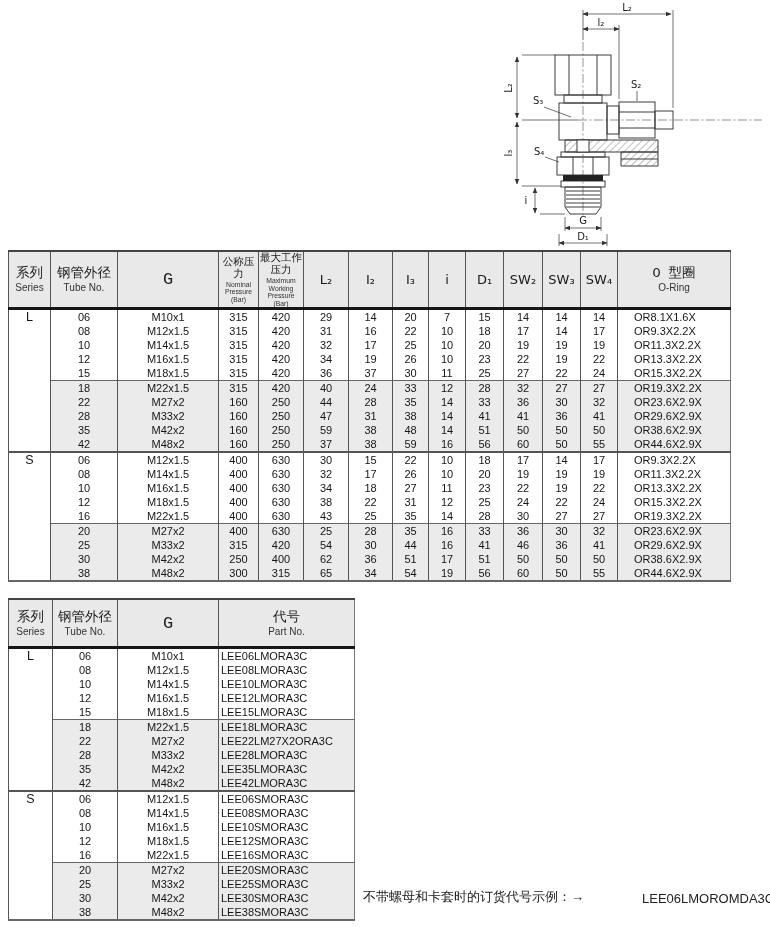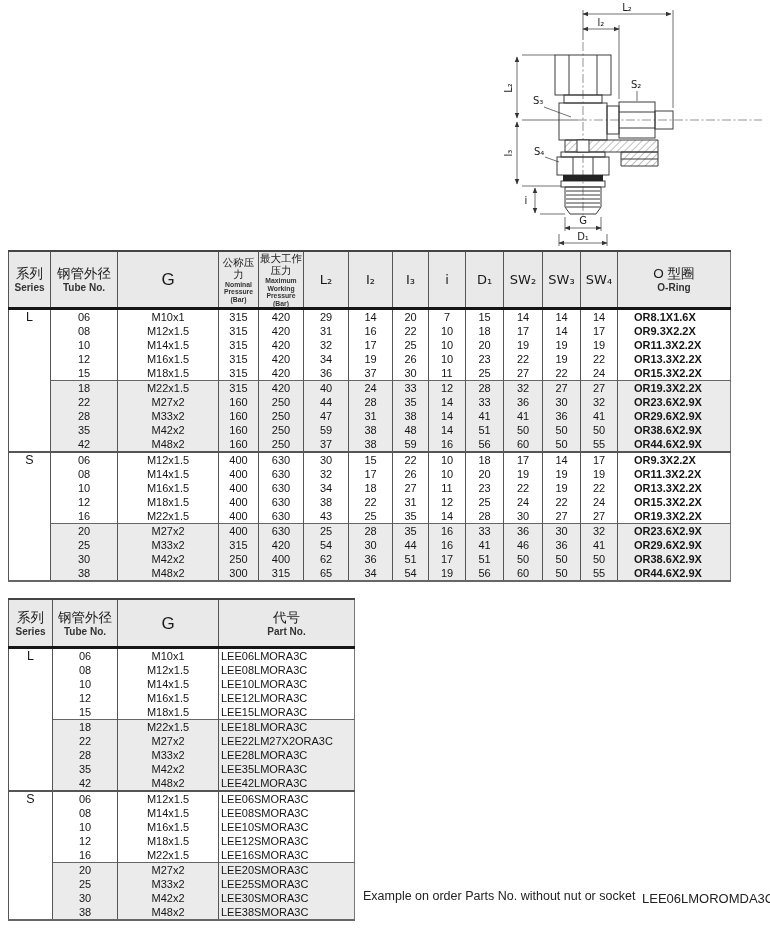--- a/index.html
+++ b/index.html
@@ -17,34 +17,34 @@
   #drawing text{font-size:10px;fill:#1a1a1a;font-family:"DejaVu Sans",sans-serif;}
 
   
   table{position:absolute;border-collapse:collapse;table-layout:fixed;background:#fff;
         border:1px solid #777;border-top:2px solid #444;border-bottom:2px solid #666;}
   #table1{left:8px;top:250px;width:722px;}
   #table2{left:8px;top:598px;width:346px;}
   th{border-left:1px solid #555;background:#e9e9e9;vertical-align:middle;text-align:center;
      font-weight:normal;padding:0;border-bottom:3px solid #161616;height:44px;}
   #table2 th{height:46px;}
-  .zh{font-size:13.5px;line-height:15px;color:#1a1a1a;}
-  .en{font-size:10px;line-height:11px;color:#333;margin-top:1px;font-weight:bold;}
+  .zh{font-size:13.5px;line-height:15px;color:#1a1a1a;font-family:Liberation Mono, monospace;}
+  .en{font-size:10px;line-height:11px;color:#333;margin-top:1px;}
   th.big .zh{font-size:17px;}
   th.sym .zh{font-size:13px;font-family:"DejaVu Sans",sans-serif;}
   th.pressure .zh{font-size:10.5px;line-height:12px;}
   th.pressure .en{font-size:6.8px;line-height:7.5px;white-space:pre-line;}
   tbody td{font-size:11px;height:14px;line-height:13px;text-align:center;padding:0;
            color:#151515;border-left:1px solid #555;}
   tr.shaded td{background:#ebebeb;}
   tr.group-start td{border-top:1px solid #666;}
   tr.series-start td{border-top:2px solid #555;}
   td.series{vertical-align:top;font-size:12.5px;line-height:15px;background:#fff;}
   td.left{text-align:left;}
-  #table1 td.left{padding-left:16px;font-weight:bold;}
+  #table1 td.left{padding-left:16px;}
   #table2 td.left{padding-left:2px;}
 
   
   #footnote{position:absolute;left:363px;top:889px;color:#222;}
   #footnote .l1{font-size:13px;line-height:16px;}
   #footnote .l2{font-size:12.5px;line-height:15px;}
   #example-code{position:absolute;left:642px;top:891px;font-size:13px;color:#222;}
 </style>
 </head>
 <body>
@@ -617,17 +617,17 @@
         </tr>
         <tr class="shaded">
           <td>38</td>
           <td>M48x2</td>
           <td class="left">LEE38SMORA3C</td>
         </tr>
       </tbody>
     </table>
 
   <div id="footnote">
-    <div class="l2">Example on order Parts No. without nut or socket</div>
+    <div class="l1">不带螺母和卡套时的订货代号示例：→</div>
   </div>
   <div id="example-code">LEE06LMOROMDA3C</div>
 
 </div>
 
 </body></html>

